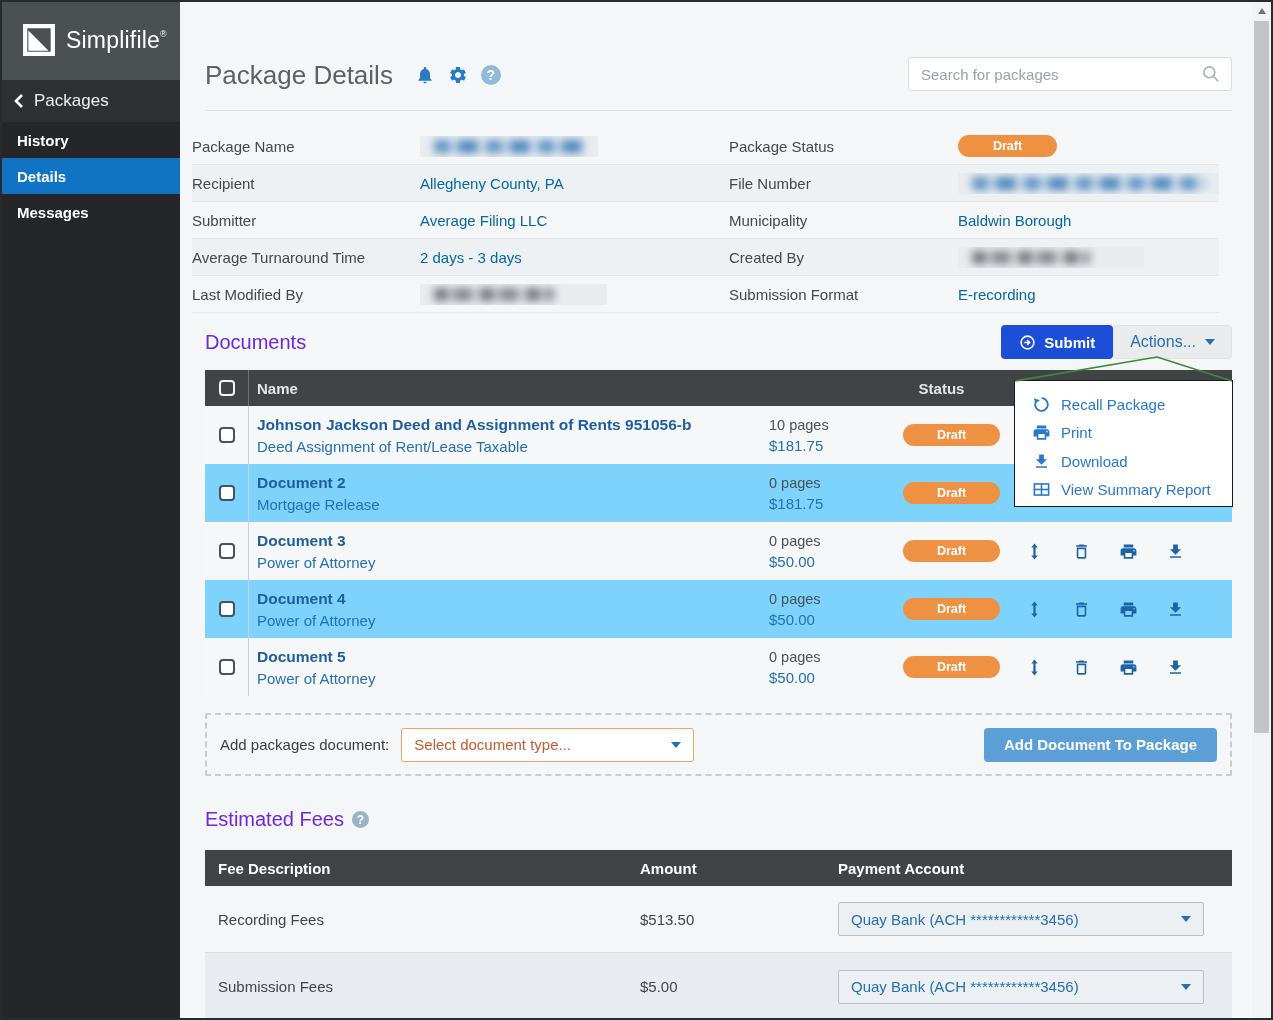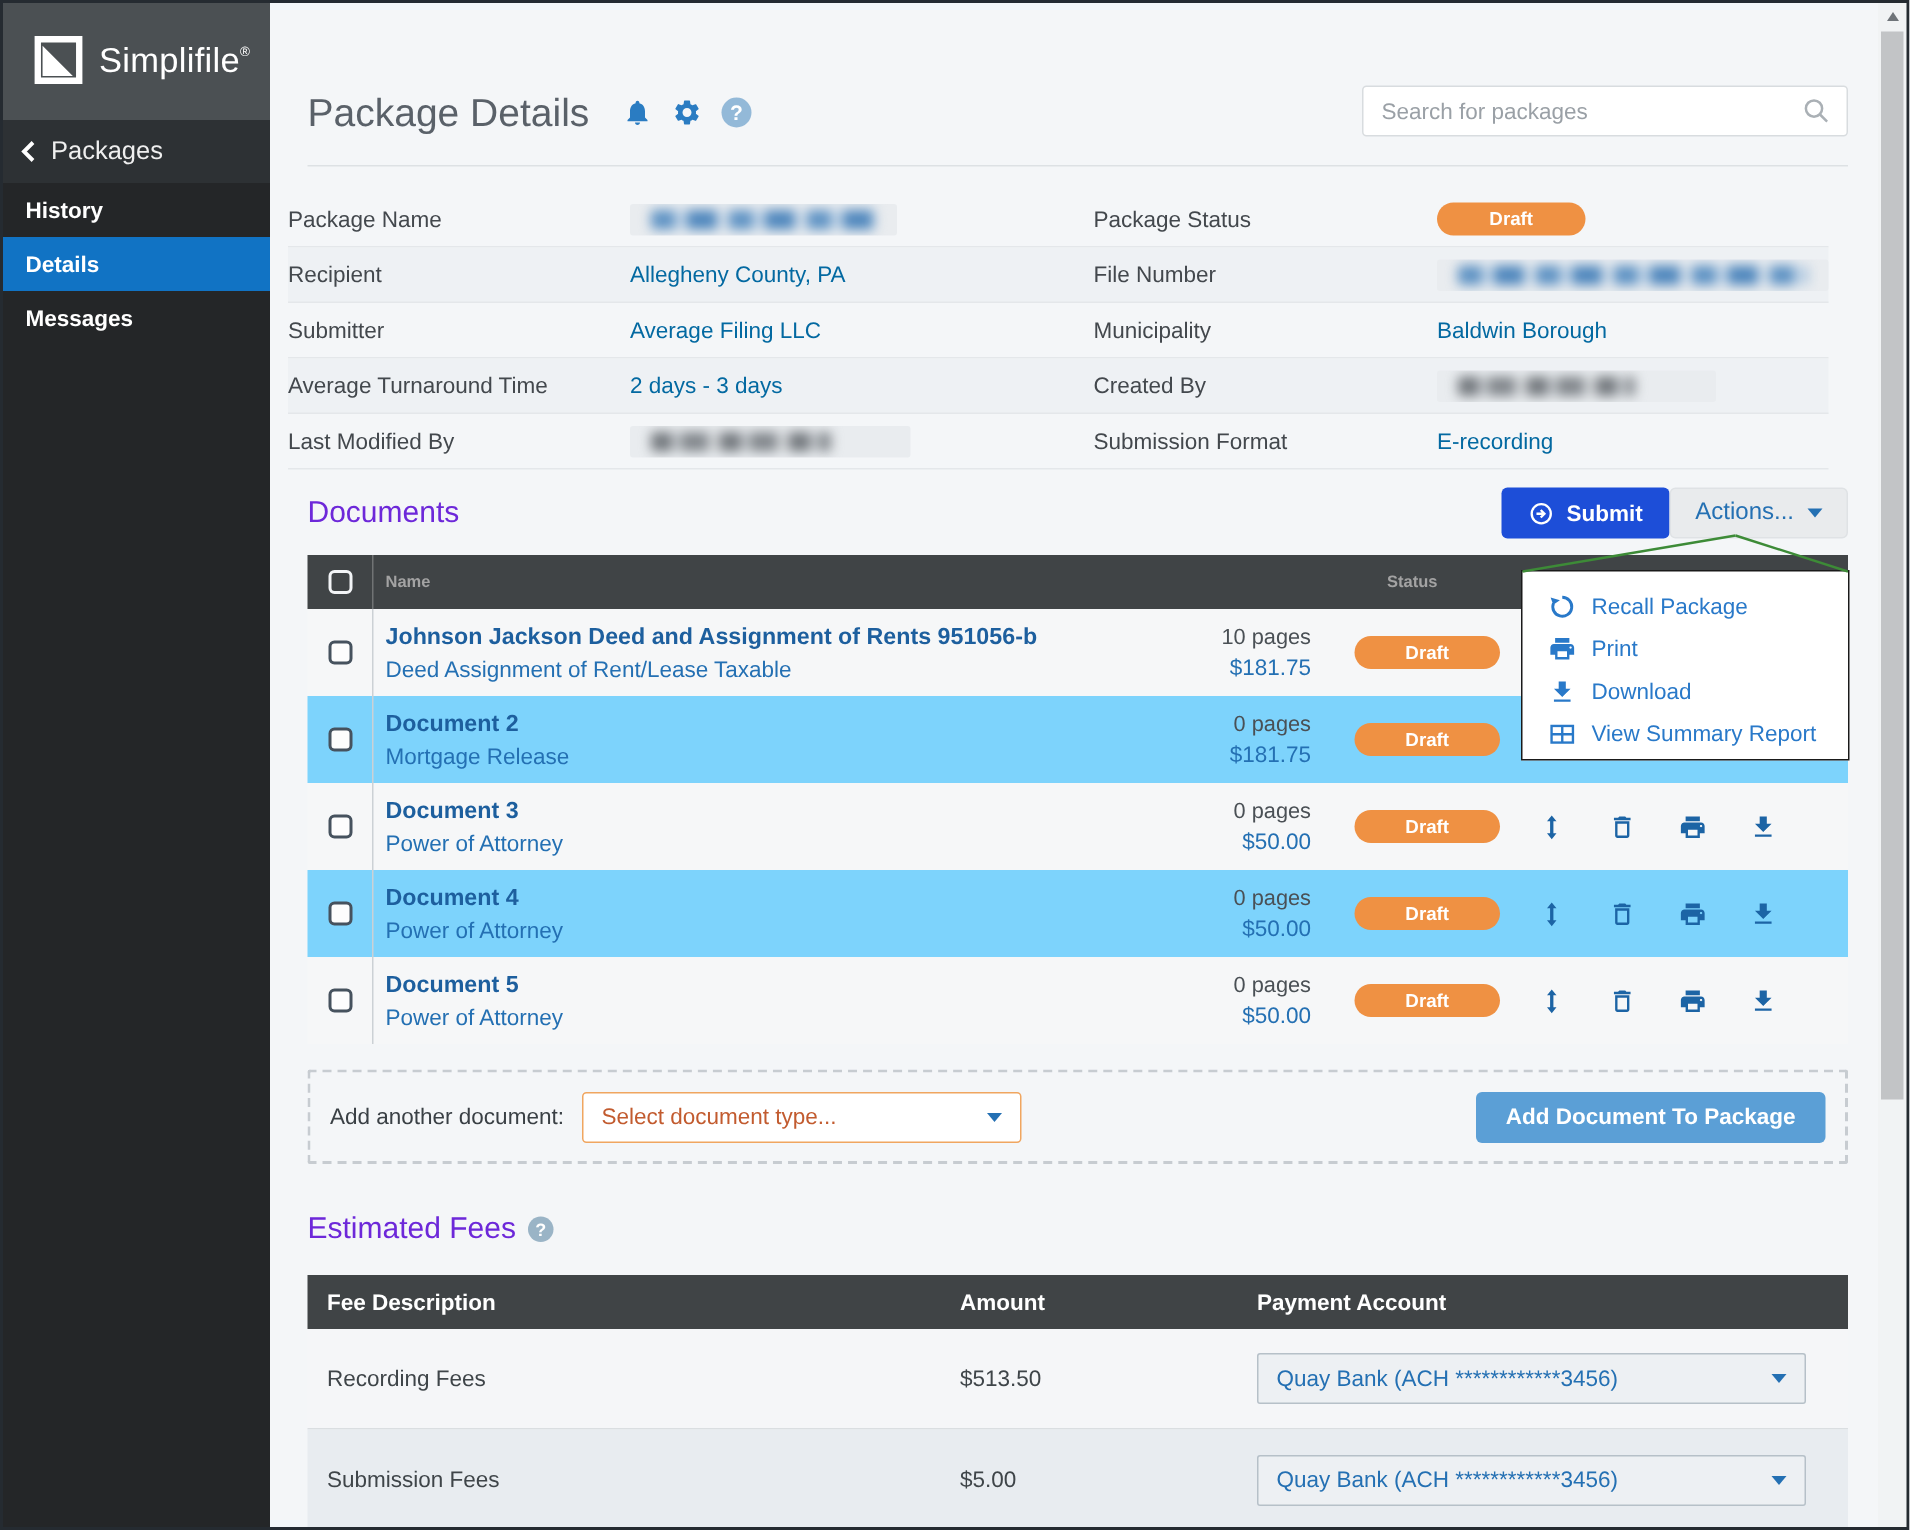--- a/index.html
+++ b/index.html
@@ -56,34 +56,34 @@
   .btn-submit{height:34px;background:#1d4ed8;border:none;border-radius:4px;color:#fff;
     font-weight:bold;font-size:15px;padding:0 18px;display:flex;align-items:center;gap:8px;cursor:pointer;
     font-family:"Liberation Sans",sans-serif;}
   .btn-actions{height:34px;margin-left:0;background:#e9ebed;border:1px solid #dfe2e5;border-radius:4px;
     color:#2470b3;font-size:16px;padding:0 16px;display:flex;align-items:center;gap:9px;cursor:pointer;
     font-family:"Liberation Sans",sans-serif;}
   .caret-down{width:0;height:0;border-left:5px solid transparent;border-right:5px solid transparent;
     border-top:6px solid #2470b3;}
   .doc-table{margin-top:11px;}
   .dhead{display:grid;grid-template-columns:44px 520px 105px 135px 1fr;background:#404446;height:36px;
-    align-items:center;color:#a3a3a3;font-weight:bold;font-size:11px;}
+    align-items:center;color:#e5e5e5;font-weight:bold;font-size:15px;}
   .dhead .hcheck{display:flex;justify-content:center;border-right:1px solid rgba(255,255,255,.25);height:100%;align-items:center;}
   .dhead .hname{padding-left:8px;}
   .dhead .hstatus{text-align:center;}
   .checkbox{width:16px;height:16px;border:2px solid #46525e;border-radius:4px;background:#fdfdfd;cursor:pointer;}
   .checkbox.on-dark{border-color:#f2f4f6;background:transparent;}
   .drow{display:grid;grid-template-columns:44px 520px 105px 135px 1fr;height:58px;align-items:center;}
   .drow.alt0{background:#f6f7f8;}
   .drow.alt1{background:#7dd3fc;}
   .dcell-check{display:flex;justify-content:center;align-items:center;border-right:1px solid #ccd1d5;height:100%;}
   .dcell-name{padding-left:8px;display:flex;flex-direction:column;gap:4px;}
   .doc-title{font-size:15.5px;font-weight:bold;color:#1d5f9e;text-decoration:none;cursor:pointer;}
   .doc-sub{font-size:15px;color:#2470b3;text-decoration:none;cursor:pointer;}
-  .dcell-pages{text-align:right;display:flex;flex-direction:column;gap:4px;}
+  .dcell-pages{display:flex;flex-direction:column;gap:4px;}
   .pages{font-size:14.5px;color:#4a5055;}
   .amount{font-size:15px;color:#2470b3;}
   .dcell-status{text-align:center;}
   .dcell-status .badge{width:97px;transform:translateX(10px);}
   .dcell-actions{display:flex;align-items:center;gap:28px;padding-left:16px;}
   .act-icon{color:#1c64a5;cursor:pointer;display:flex;}
 
   
   .actions-menu{position:absolute;left:809px;top:55px;width:219px;height:127px;background:#fff;
     border:1px solid #1a1a1a;z-index:6;padding:12px 0 0 17px;display:flex;flex-direction:column;gap:6.5px;}
@@ -412,21 +412,21 @@
         <rect x="3" y="5" width="18" height="14" fill="none" stroke="#2979c9" stroke-width="2"></rect>
         <line x1="3" y1="12" x2="21" y2="12" stroke="#2979c9" stroke-width="2"></line>
         <line x1="12" y1="5" x2="12" y2="19" stroke="#2979c9" stroke-width="2"></line>
       </svg>
       <span>View Summary Report</span>
     </div>
   </div>
 </div>
 
 <div class="add-doc">
-  <span class="add-label">Add another document:</span>
+  <span class="add-label">Add packages document:</span>
   <div class="doc-select">
     <span class="sel-text">Select document type...</span>
     <span class="caret-down"></span>
   </div>
   <button class="btn-add">Add Document To Package</button>
 </div>
 
 <div class="fee-section">
   <div class="fee-title-row">
     <span class="sec-title" style="flex:none">Estimated Fees</span>

